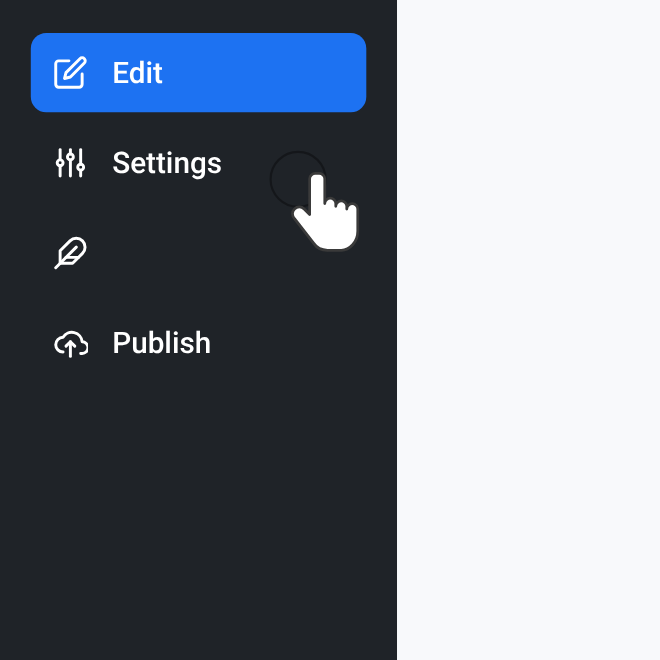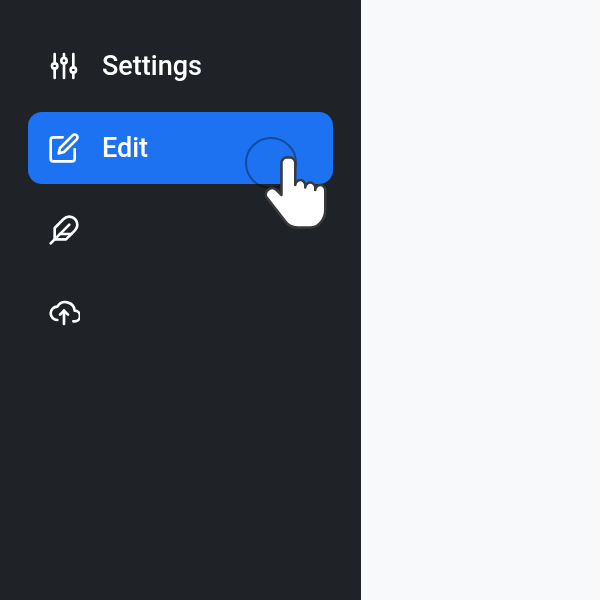--- a/index.html
+++ b/index.html
@@ -64,65 +64,66 @@
     border-radius: 50%;
     pointer-events: none;
   }
 </style>
 </head>
 <body>
 
 <div class="sidebar">
   <ul class="menu">
 
+    <li class="menu-item active">
+      <span class="icon">
+        <svg viewBox="0 0 24 24">
+            <path d="M11 4H4a2 2 0 0 0-2 2v14a2 2 0 0 0 2 2h14a2 2 0 0 0 2-2v-7"></path>
+            <path d="M18.5 2.5a2.121 2.121 0 0 1 3 3L12 15l-4 1 1-4 9.5-9.5z"></path>
+          </svg>
+      </span>
+      <span class="label">Edit</span>
+    </li>
+
     <li class="menu-item">
       <span class="icon">
         <svg viewBox="0 0 24 24">
             <line x1="5" y1="3" x2="5" y2="10"></line>
             <line x1="5" y1="14" x2="5" y2="21"></line>
             <circle cx="5" cy="12" r="2"></circle>
             <line x1="12" y1="3" x2="12" y2="6"></line>
             <line x1="12" y1="10" x2="12" y2="21"></line>
             <circle cx="12" cy="8" r="2"></circle>
             <line x1="19" y1="3" x2="19" y2="13"></line>
             <line x1="19" y1="17" x2="19" y2="21"></line>
             <circle cx="19" cy="15" r="2"></circle>
           </svg>
       </span>
       <span class="label">Settings</span>
-    </li>
-
-    <li class="menu-item active">
-      <span class="icon">
-        <svg viewBox="0 0 24 24">
-            <path d="M11 4H4a2 2 0 0 0-2 2v14a2 2 0 0 0 2 2h14a2 2 0 0 0 2-2v-7"></path>
-            <path d="M18.5 2.5a2.121 2.121 0 0 1 3 3L12 15l-4 1 1-4 9.5-9.5z"></path>
-          </svg>
-      </span>
-      <span class="label">Edit</span>
     </li>
 
     <li class="menu-item">
       <span class="icon">
         <svg viewBox="0 0 24 24">
             <path d="M20.24 12.24a6 6 0 0 0-8.49-8.49L5 10.5V19h8.5z"></path>
             <line x1="16" y1="8" x2="2" y2="22"></line>
             <line x1="17.5" y1="15" x2="9" y2="15"></line>
           </svg>
       </span>
     </li>
 
     <li class="menu-item">
       <span class="icon">
         <svg viewBox="0 0 24 24">
             <path d="M7 18a5 5 0 0 1 0-10 7 7 0 0 1 13 3 4 4 0 0 1 0 8h-1"></path>
             <polyline points="9 14 12 11 15 14"></polyline>
             <line x1="12" y1="11" x2="12" y2="21"></line>
           </svg>
       </span>
+      <span class="label">Publish</span>
     </li>
 
   </ul>
 
   <div class="click-ring"></div>
 
   <div class="cursor-hand">
     <svg viewBox="0 0 64 72">
       <path d="M26 6 c-2 0 -4 2 -4 4 v26 l-4 -4 c-2 -2 -5 -2 -7 0 c-2 2 -2 5 0 7 l14 18 c2 3 6 5 10 5 h10 c6 0 12 -6 12 -14 v-16 c0 -2 -2 -4 -4 -4 s-4 2 -4 4 v-2 c0 -2 -2 -4 -4 -4 s-4 2 -4 4 v-2 c0 -2 -2 -4 -4 -4 s-4 2 -4 4 v-18 c0 -2 -2 -4 -4 -4 z" fill="#ffffff" stroke="#3a3a3a" stroke-width="2" stroke-linejoin="round"></path>
     </svg>

